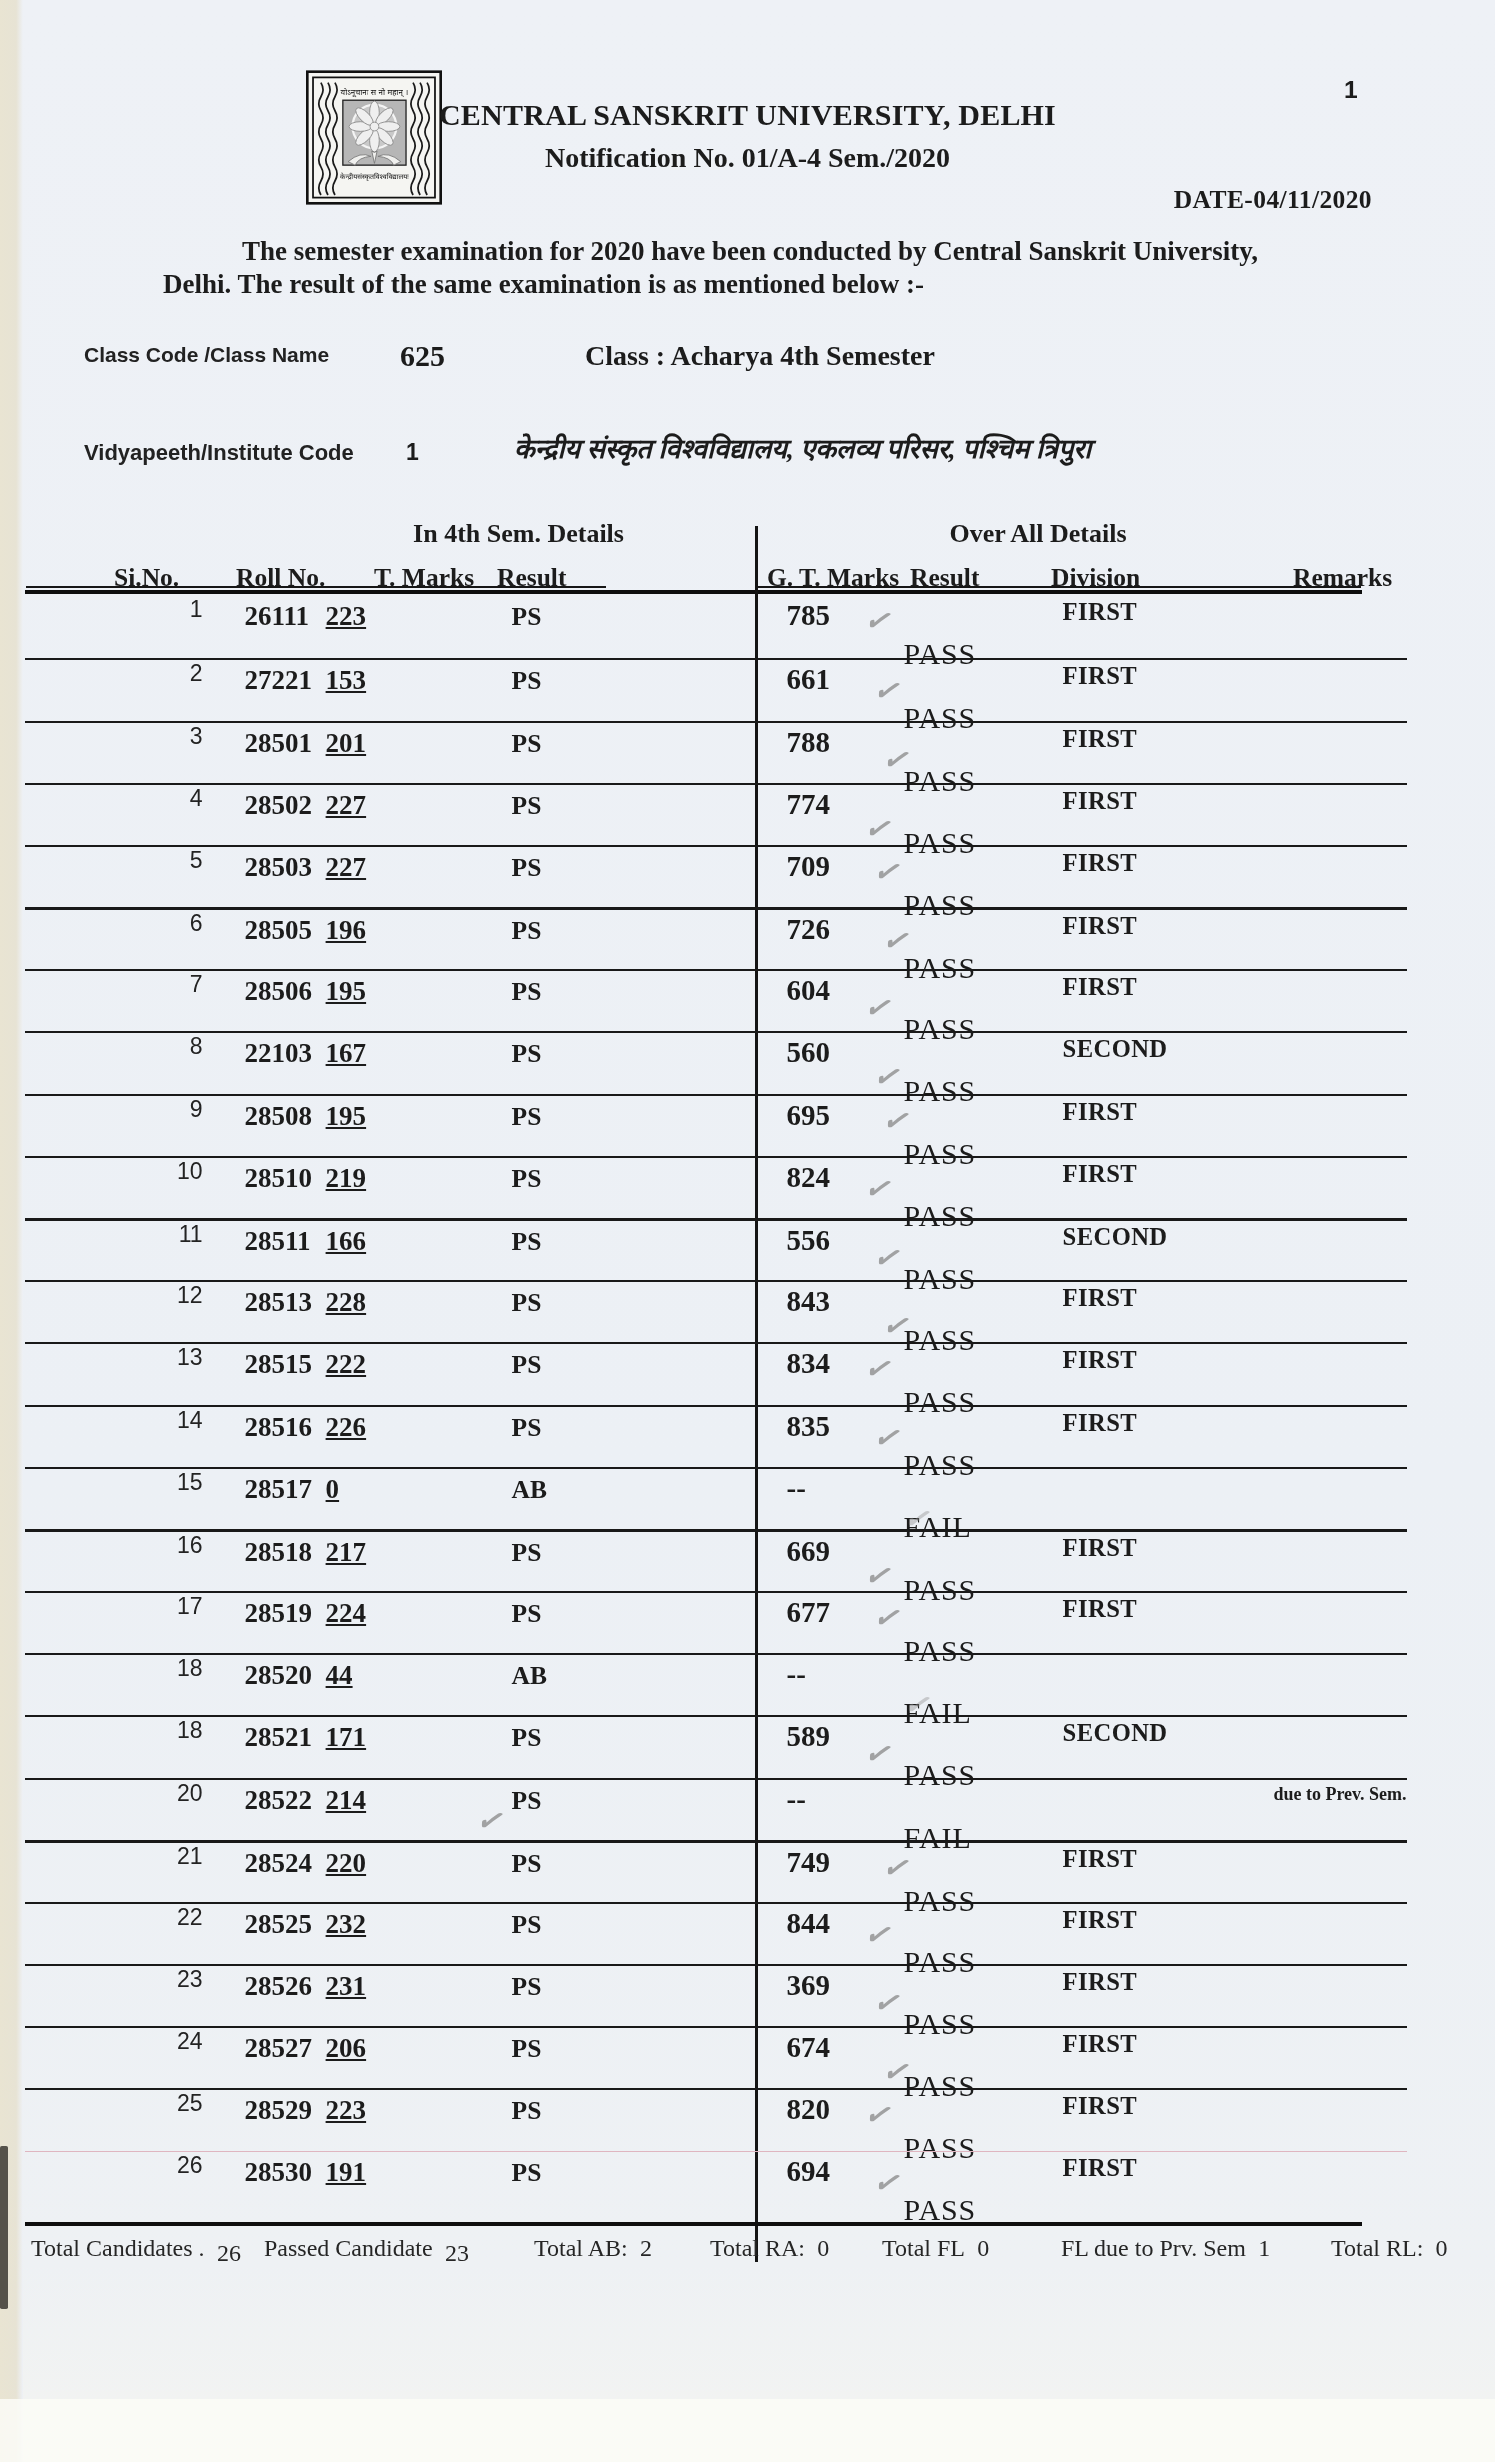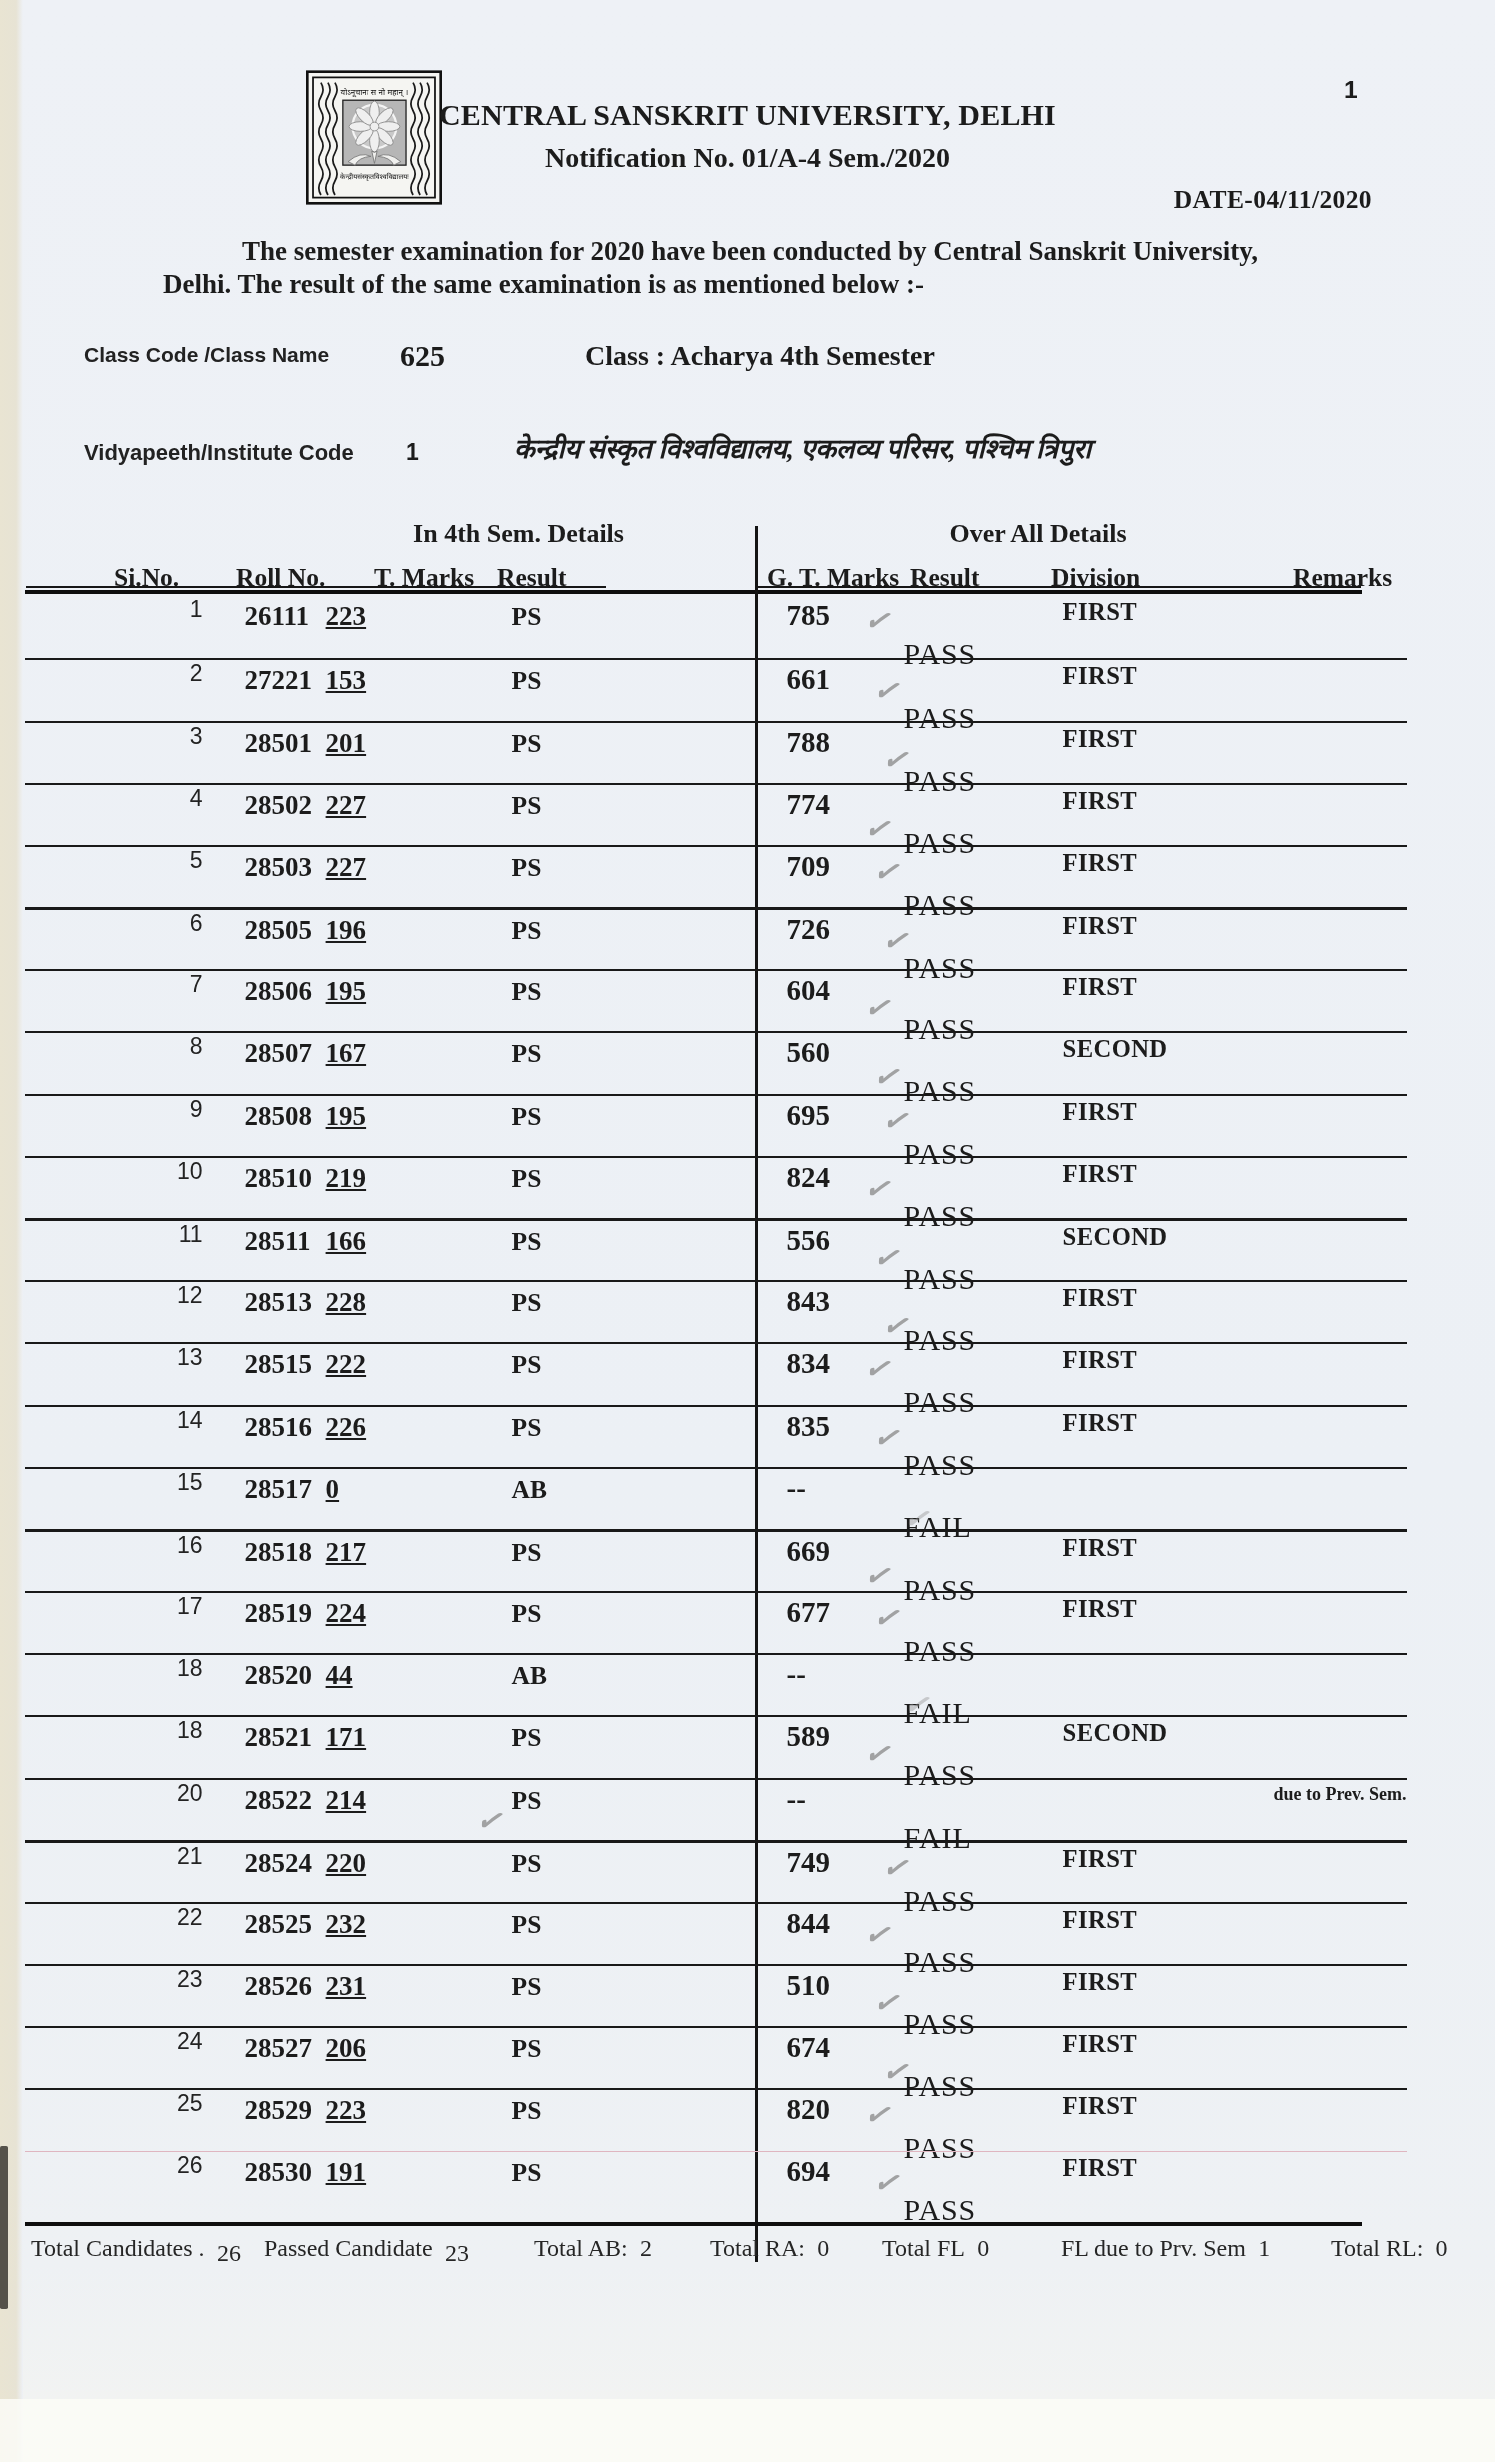--- a/index.html
+++ b/index.html
@@ -203,21 +203,21 @@
         <span class="c-roll">28506</span>
         <span class="c-marks">195</span>
         <span class="c-res">PS</span>
         <span class="c-gt">604</span>
         <span class="c-overall">PASS</span>
         <span class="c-div">FIRST</span>
         <span class="check" style="left: 842px; top: 19.3px;">✓</span>
       </div>
       <div class="row" style="top: 1031px; border-top: 2.6px solid rgb(25, 25, 25);">
         <span class="c-si">8</span>
-        <span class="c-roll">28507</span>
+        <span class="c-roll">22103</span>
         <span class="c-marks">167</span>
         <span class="c-res">PS</span>
         <span class="c-gt">560</span>
         <span class="c-overall">PASS</span>
         <span class="c-div">SECOND</span>
         <span class="check" style="left: 851px; top: 25.5px;">✓</span>
       </div>
       <div class="row" style="top: 1094px; border-top: 2.6px solid rgb(25, 25, 25);">
         <span class="c-si">9</span>
         <span class="c-roll">28508</span>
@@ -354,21 +354,21 @@
         <span class="c-gt">844</span>
         <span class="c-overall">PASS</span>
         <span class="c-div">FIRST</span>
         <span class="check" style="left: 842px; top: 13px;">✓</span>
       </div>
       <div class="row" style="top: 1964px; border-top: 2.6px solid rgb(25, 25, 25);">
         <span class="c-si">23</span>
         <span class="c-roll">28526</span>
         <span class="c-marks">231</span>
         <span class="c-res">PS</span>
-        <span class="c-gt">510</span>
+        <span class="c-gt">369</span>
         <span class="c-overall">PASS</span>
         <span class="c-div">FIRST</span>
         <span class="check" style="left: 851px; top: 19.3px;">✓</span>
       </div>
       <div class="row" style="top: 2026px; border-top: 2.6px solid rgb(25, 25, 25);">
         <span class="c-si">24</span>
         <span class="c-roll">28527</span>
         <span class="c-marks">206</span>
         <span class="c-res">PS</span>
         <span class="c-gt">674</span>

